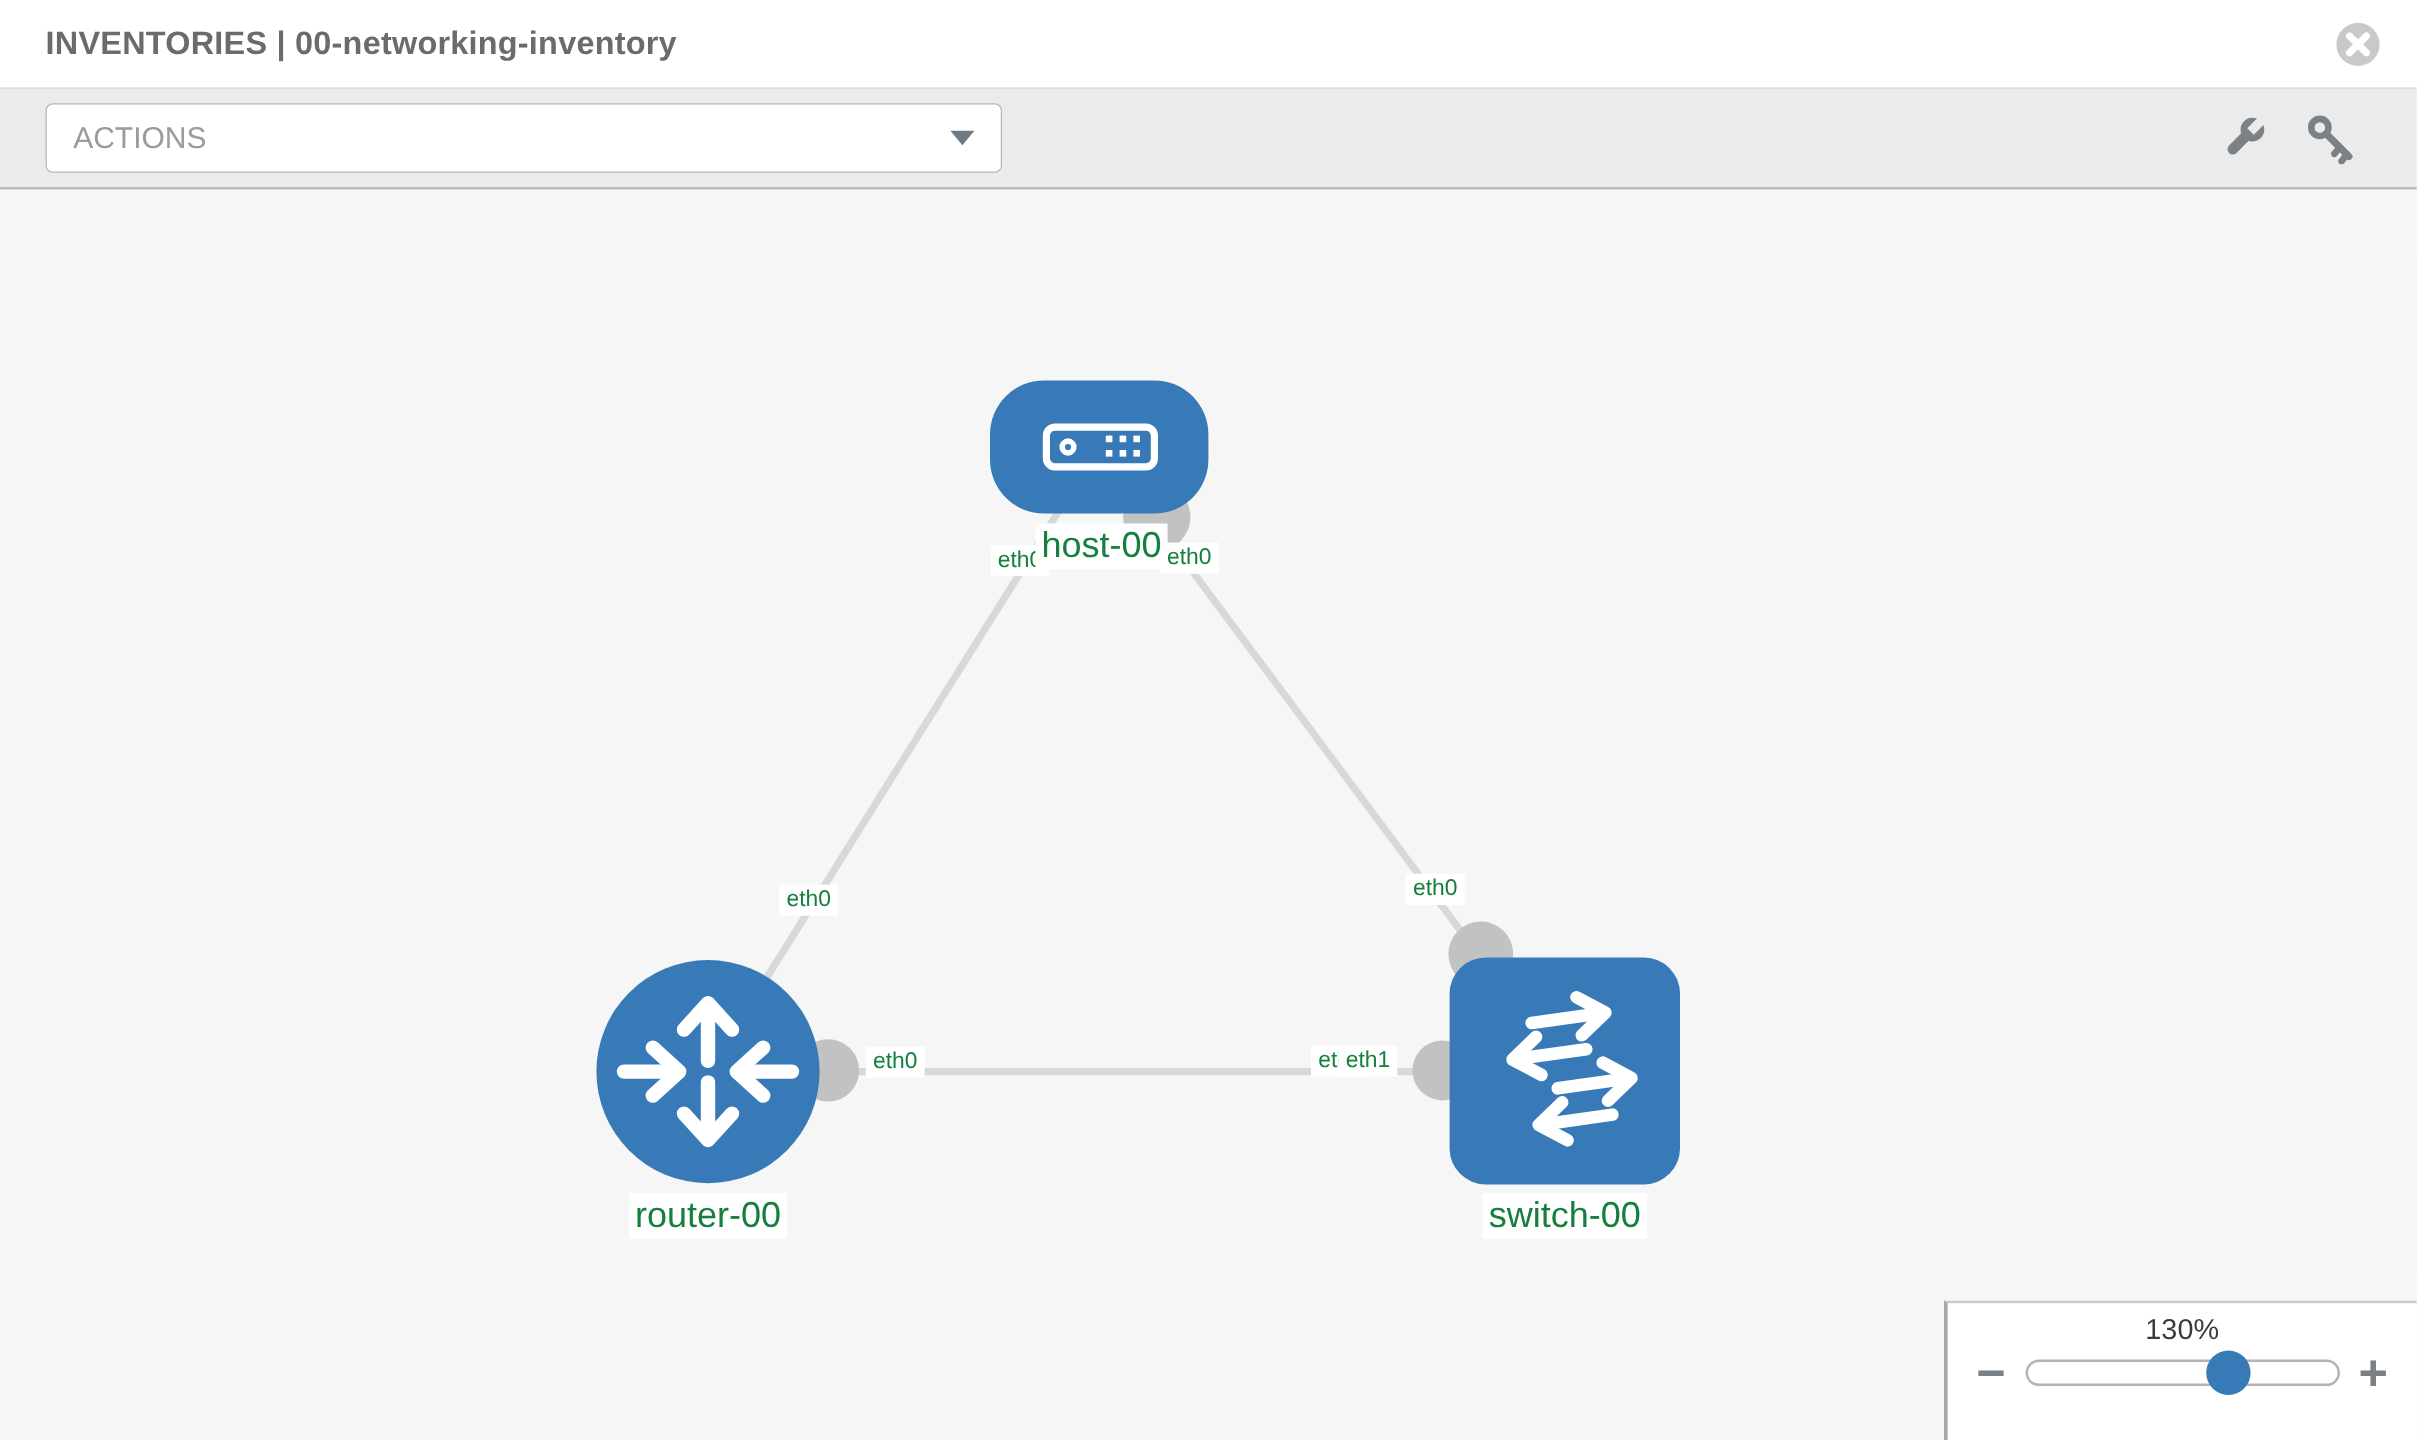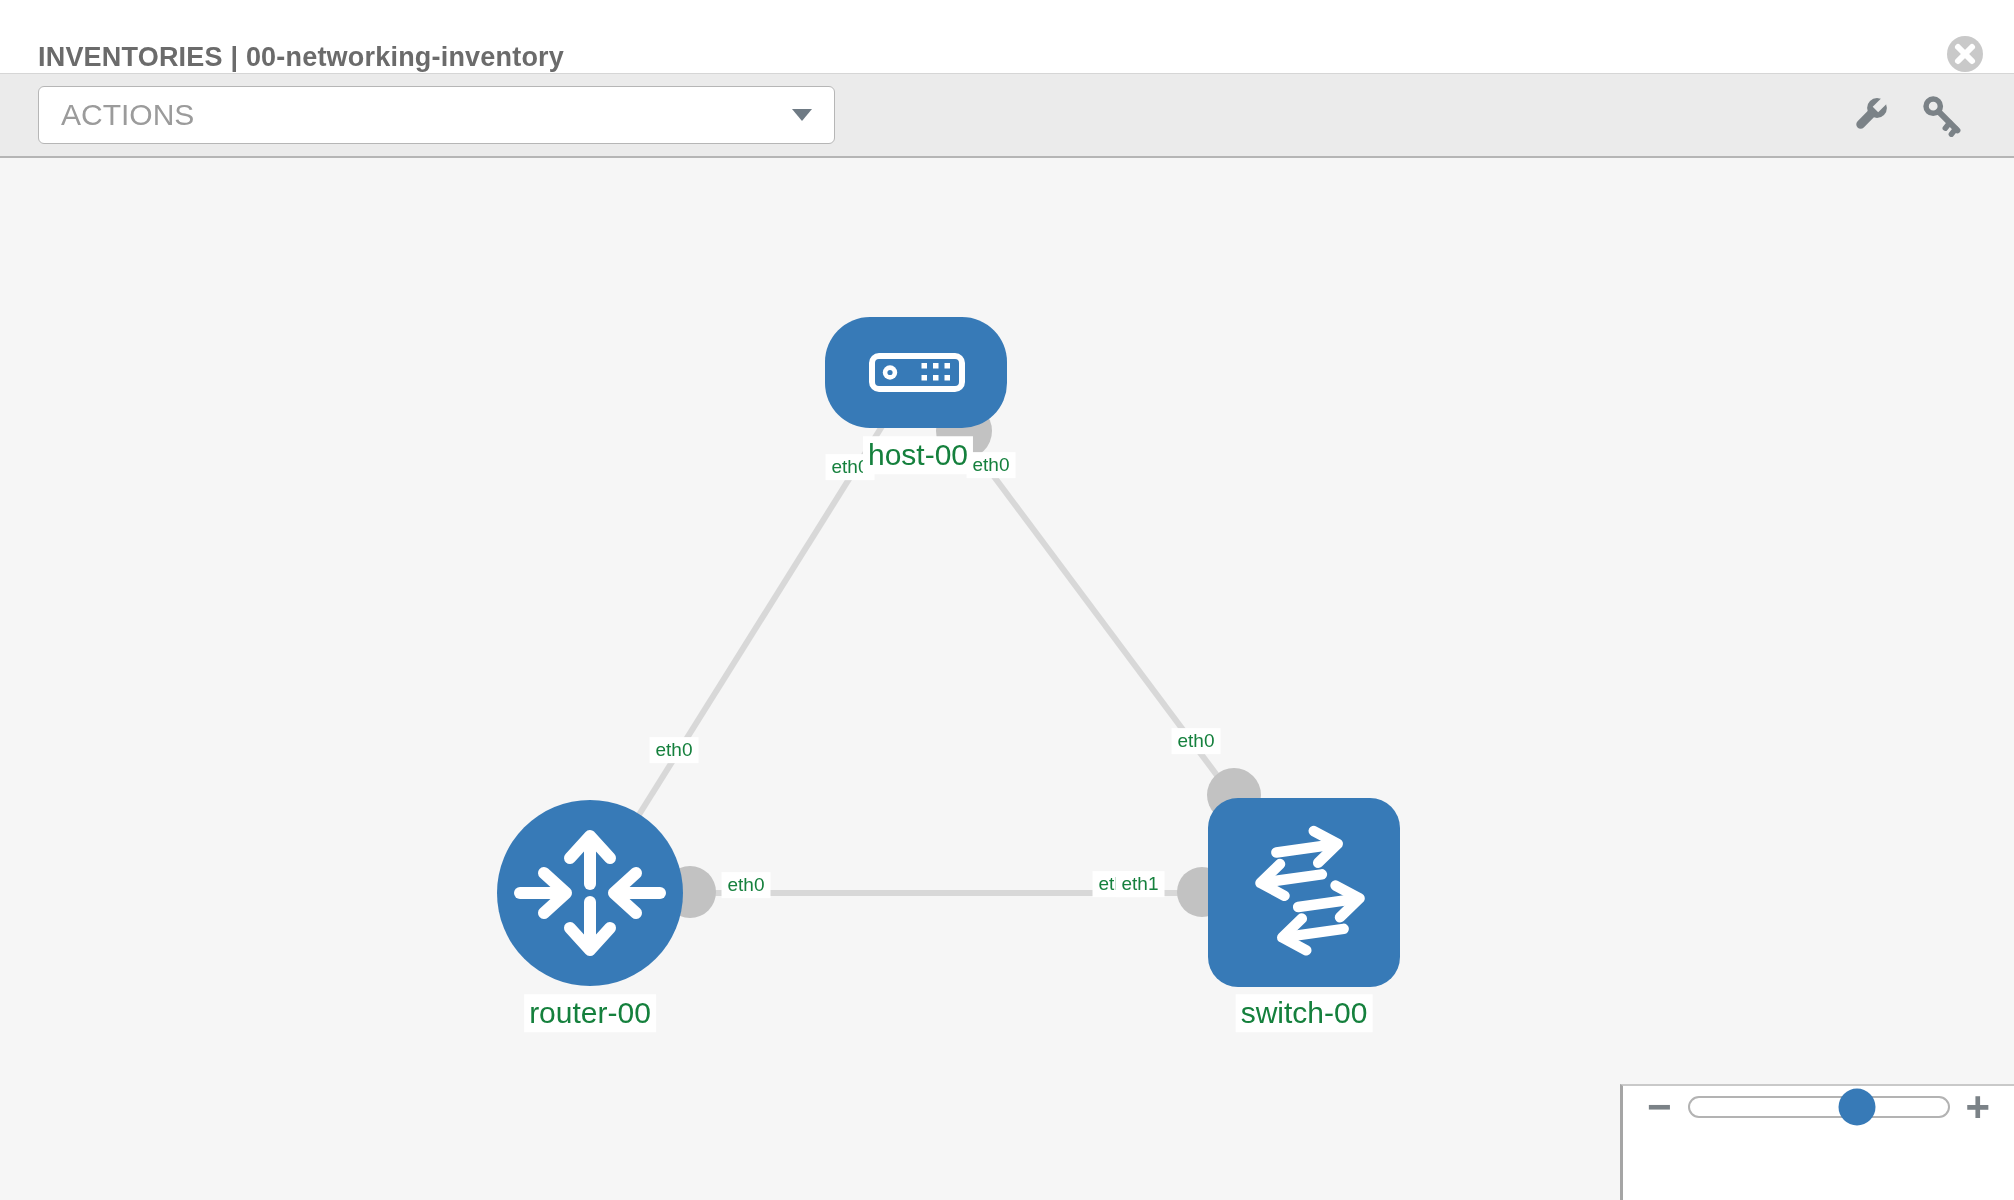--- a/index.html
+++ b/index.html
@@ -1,26 +1,26 @@
 <!DOCTYPE html>
 <html><head>
 <meta charset="utf-8">
 <style>
   html,body{margin:0;padding:0;}
   body{width:2014px;height:1200px;overflow:hidden;font-family:"Liberation Sans",sans-serif;background:#fff;}
   .app{position:relative;width:2014px;height:1200px;overflow:hidden;background:#fff;}
 
   
-  .header{height:73px;background:#fff;display:flex;align-items:flex-end;justify-content:space-between;padding:0 30px 0 38px;box-sizing:border-box;}
+  .header{height:73px;background:#fff;display:flex;align-items:center;justify-content:space-between;padding:0 30px 0 38px;box-sizing:border-box;}
   .title{font-size:27px;font-weight:bold;color:#6b6b6b;letter-spacing:.2px;}
   .close-btn{width:38px;height:38px;cursor:pointer;flex:none;}
 
   
   .toolbar{height:85px;background:#ebebeb;border-top:1px solid #d6d6d6;border-bottom:2px solid #b5b5b5;display:flex;align-items:center;padding:0 26px 0 38px;box-sizing:border-box;}
-  .select{height:58px;background:#fff;border:1px solid #b6b6b6;border-radius:6px;display:flex;align-items:center;justify-content:space-between;padding:0 22px;box-sizing:border-box;color:#9b9b9b;font-size:30px;cursor:pointer;}
+  .select{height:58px;background:#fff;border:1px solid #b6b6b6;border-radius:6px;display:flex;align-items:center;justify-content:space-between;padding:0 22px;box-sizing:border-box;color:#9b9b9b;font-size:25px;cursor:pointer;}
   .select-actions{width:797px;}
   .select-search{width:820px;}
   .caret{width:0;height:0;border-left:10px solid transparent;border-right:10px solid transparent;border-top:12px solid #6e7a84;}
   .tool-icons{margin-left:auto;display:flex;align-items:center;gap:28px;margin-right:24px;}
   .tool-btn{width:44px;height:44px;display:flex;align-items:center;justify-content:center;cursor:pointer;}
 
   
   .canvas{position:absolute;left:0;top:158px;width:2014px;height:1042px;background:#f6f6f6;}
   .canvas svg.graph{position:absolute;left:0;top:0;}
   .lbl{position:absolute;transform:translate(-50%,-50%);background:#fff;color:#15803d;white-space:nowrap;line-height:1.25;}
@@ -143,20 +143,21 @@
     <div class="lbl lbl-iface" style="left:850px;top:309px;">eth0</div>
     <div class="lbl lbl-iface" style="left:991px;top:307px;">eth0</div>
     <div class="lbl lbl-iface" style="left:674px;top:592px;">eth0</div>
     <div class="lbl lbl-iface" style="left:1196px;top:583px;">eth0</div>
     <div class="lbl lbl-iface" style="left:746px;top:727px;">eth0</div>
     <div class="lbl lbl-iface z4" style="left:1117px;top:726px;">eth0</div>
     <div class="lbl lbl-iface" style="left:1140px;top:726px;">eth1</div>
   </div>
 
   <div class="zoom-panel">
+    <div class="zoom-level">130%</div>
     <div class="zoom-row">
       <div class="zoom-btn">−</div>
       <div class="zoom-track">
         <div class="zoom-thumb"></div>
       </div>
       <div class="zoom-btn">+</div>
     </div>
   </div>
 
 </div>

